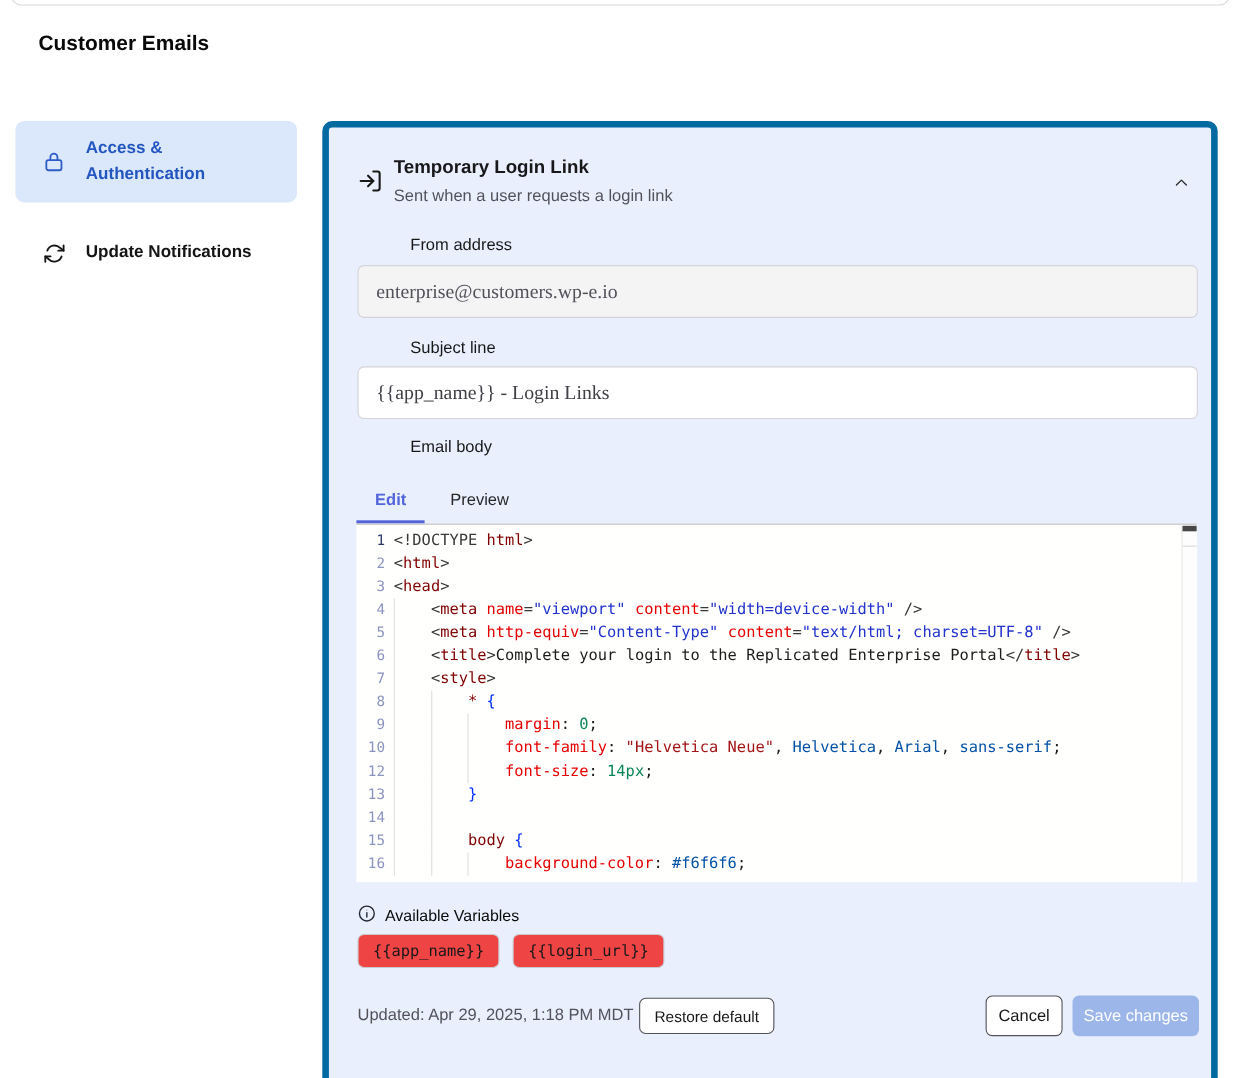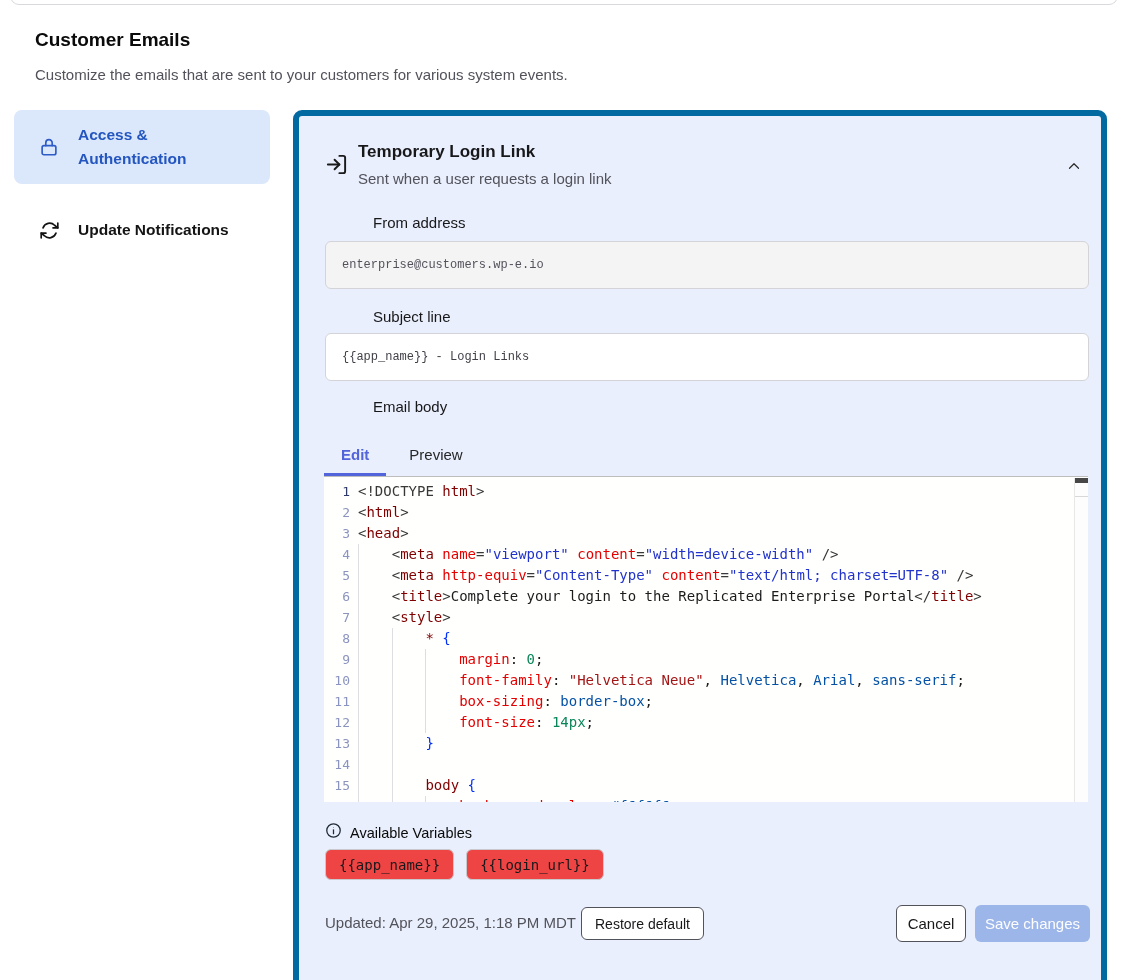--- a/index.html
+++ b/index.html
@@ -28,21 +28,21 @@
     background:#e9effc; border:6px solid #0369a1; border-radius:9px; }
   .p-abs { position:absolute; }
   .panel-title { left:59px; top:26px; font-size:17px; font-weight:700; color:#18181b; }
   .panel-sub { left:59px; top:54px; font-size:15px; color:#52525b; }
   .login-icon { left:26px; top:37px; }
   .collapse-btn { left:760px; top:38px; width:30px; height:26px; display:flex; align-items:center;
     justify-content:center; cursor:pointer; background:none; border:none; }
 
   .field-label { font-size:15px; color:#18181b;margin-left:48px; }
   .inp { left:26px; width:764px; height:48px; border:1px solid #d4d4d8; border-radius:6px;
-    font-size:12px; padding:0 16px; font-family:Liberation Mono, monospace; }
+    font-size:18px; padding:0 16px; font-family:Liberation Serif, serif; }
   .inp.gray { background:#f4f4f5; color:#52525b; }
   .inp.white { background:#fff; color:#3f3f46; }
 
   
   .tabs { left:25px; top:320px; display:flex; }
   .tab { height:40px; padding:0 17px; display:flex; align-items:center; font-size:15px;
     color:#27272a; cursor:pointer; border:none; background:none; border-bottom:3px solid transparent;
     font-family:"Liberation Sans", sans-serif; }
   .tab + .tab { margin-left:6px; }
   .tab.active { color:#5264d9; font-weight:600; border-bottom-color:#5264d9; }
@@ -83,21 +83,20 @@
   .save-btn { left:676px; top:789px; width:115px; height:37px; font-size:15px;
     background:#9cb6ea; border:none; color:#fdfdfd; }
 </style>
 </head>
 <body>
 
 <div id="app">
   <div class="top-card-edge"></div>
 
   <div class="page-title">Customer Emails</div>
-  <div class="page-sub">Customize the emails that are sent to your customers for various system events.</div>
 
   <div class="sidebar">
     <div class="side-item active">
       <span class="side-icon">
         <svg width="22" height="22" viewBox="0 0 24 24" fill="none" stroke="#2d5bc8" stroke-width="1.8" stroke-linecap="round" stroke-linejoin="round">
           <rect x="4.5" y="10.5" width="15" height="10" rx="2"></rect>
           <path d="M8.5 10.5V7.5a3.5 3.5 0 0 1 7 0v3"></path>
         </svg>
       </span>
       <span class="lbl">Access &amp; Authentication</span>
@@ -182,24 +181,20 @@
           </div>
           <div class="code-row">
             <span class="gut">9</span>
             <span class="code"><i class="guide" style="left: 0ch;"></i><i class="guide" style="left: 4ch;"></i><i class="guide" style="left: 8ch;"></i><span class="tk-x">            </span><span class="tk-pr">margin</span><span class="tk-x">: </span><span class="tk-n">0</span><span class="tk-x">;</span></span>
           </div>
           <div class="code-row">
             <span class="gut">10</span>
             <span class="code"><i class="guide" style="left: 0ch;"></i><i class="guide" style="left: 4ch;"></i><i class="guide" style="left: 8ch;"></i><span class="tk-x">            </span><span class="tk-pr">font-family</span><span class="tk-x">: </span><span class="tk-cs">"Helvetica Neue"</span><span class="tk-x">, </span><span class="tk-k">Helvetica</span><span class="tk-x">, </span><span class="tk-k">Arial</span><span class="tk-x">, </span><span class="tk-k">sans-serif</span><span class="tk-x">;</span></span>
           </div>
           <div class="code-row">
-            <span class="gut">11</span>
-            <span class="code"><i class="guide" style="left: 0ch;"></i><i class="guide" style="left: 4ch;"></i><i class="guide" style="left: 8ch;"></i><span class="tk-x">            </span><span class="tk-pr">box-sizing</span><span class="tk-x">: </span><span class="tk-k">border-box</span><span class="tk-x">;</span></span>
-          </div>
-          <div class="code-row">
             <span class="gut">12</span>
             <span class="code"><i class="guide" style="left: 0ch;"></i><i class="guide" style="left: 4ch;"></i><i class="guide" style="left: 8ch;"></i><span class="tk-x">            </span><span class="tk-pr">font-size</span><span class="tk-x">: </span><span class="tk-n">14px</span><span class="tk-x">;</span></span>
           </div>
           <div class="code-row">
             <span class="gut">13</span>
             <span class="code"><i class="guide" style="left: 0ch;"></i><i class="guide" style="left: 4ch;"></i><span class="tk-x">        </span><span class="tk-b">}</span></span>
           </div>
           <div class="code-row">
             <span class="gut">14</span>
             <span class="code"><i class="guide" style="left: 0ch;"></i><i class="guide" style="left: 4ch;"></i></span>

